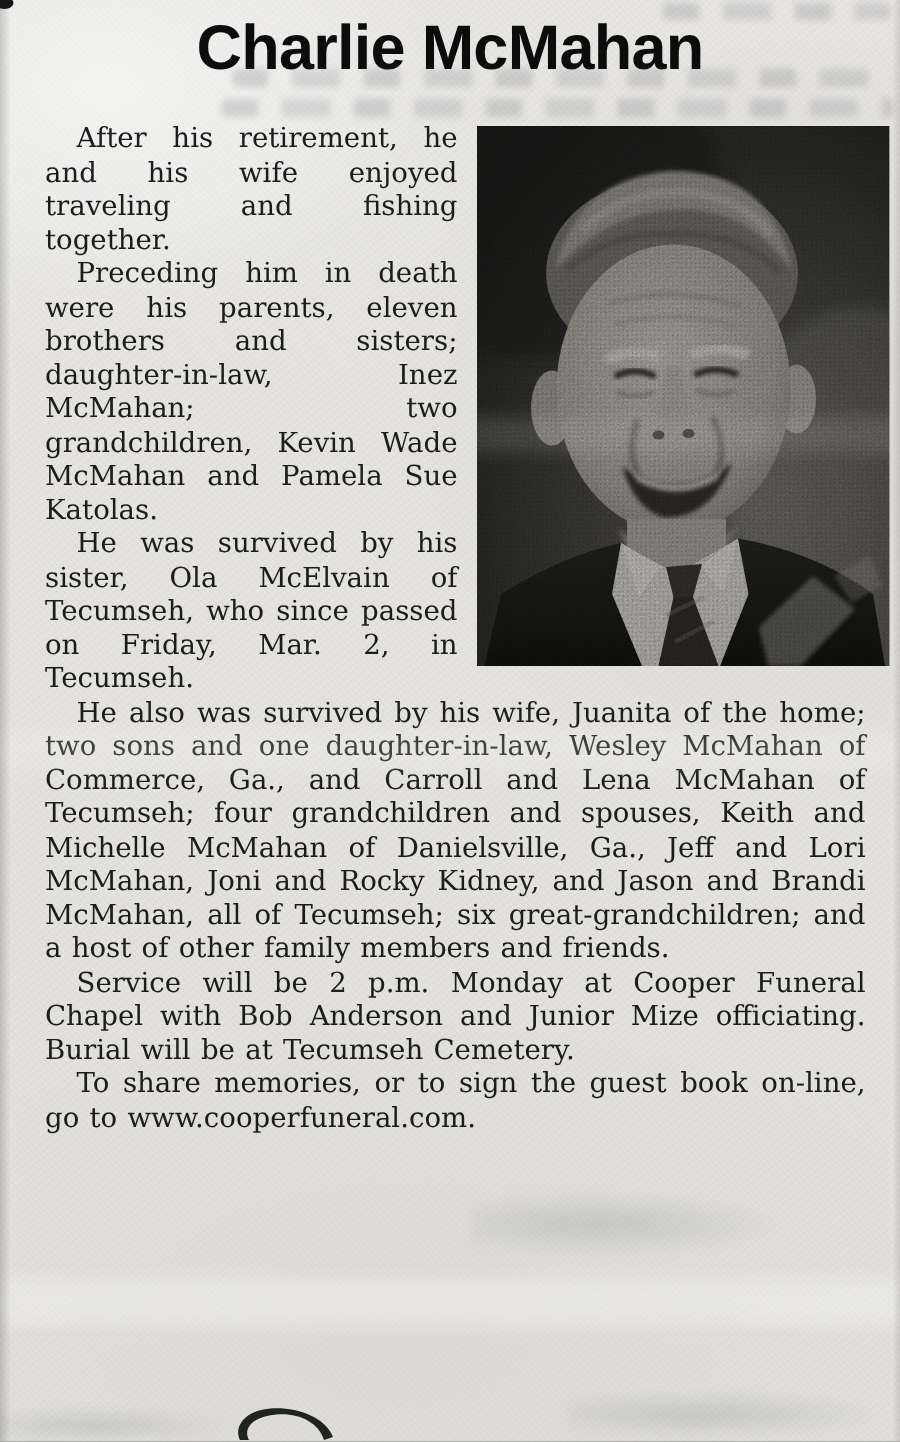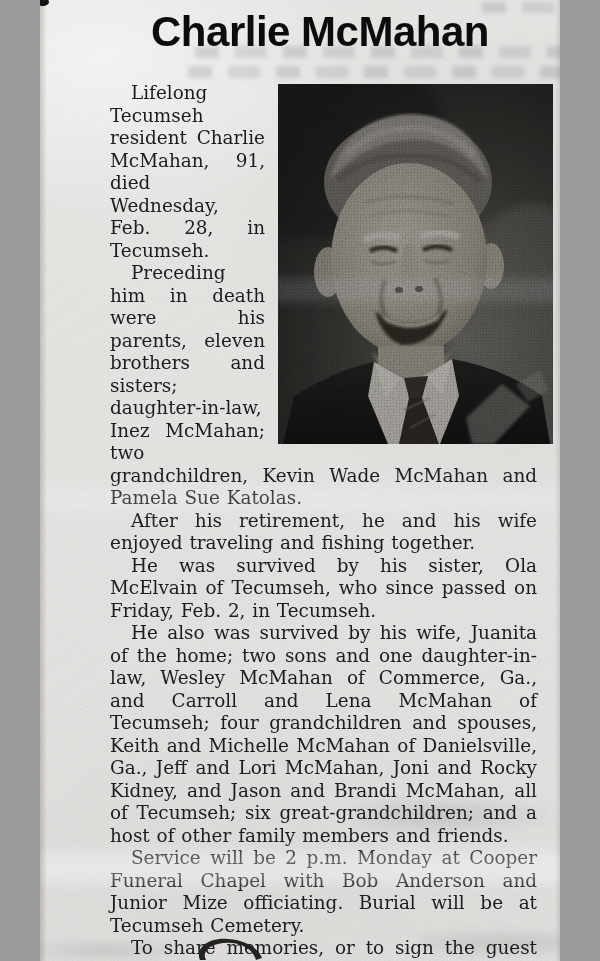--- a/index.html
+++ b/index.html
@@ -1,30 +1,29 @@
 <!DOCTYPE html>
 <html lang="en"><head>
 <meta charset="utf-8">
 <style>
   html,body { margin:0; padding:0; background:#9a9a9a; }
   .page {
     position: relative;
-    width: 480px; height: 961px;
+    width: 600px; height: 961px;
     margin: 0 auto;
     overflow: hidden;
     color: #1c1c1c;
     font-family: "DejaVu Serif", serif;
     background:
       radial-gradient(ellipse 380px 260px at 12% 6%, rgba(255,255,255,0.55), rgba(255,255,255,0) 65%),
       radial-gradient(ellipse 420px 380px at 92% 28%, rgba(206,204,201,0.55), rgba(206,204,201,0) 70%),
       radial-gradient(ellipse 520px 300px at 45% 92%, rgba(214,212,209,0.5), rgba(214,212,209,0) 72%),
       repeating-linear-gradient(47deg, rgba(0,0,0,0.018) 0 1px, rgba(0,0,0,0) 1px 3px),
       repeating-linear-gradient(-38deg, rgba(0,0,0,0.015) 0 1px, rgba(0,0,0,0) 1px 4px),
       linear-gradient(#e7e6e3, #e1e0dd);
-    padding-left: 40px;
   }
   .headline {
     margin: 8px 0 0 0;
     text-align: center;
     font-family: "Liberation Sans", sans-serif;
     font-weight: bold;
     font-size: 42px;
     line-height: 1.12;
     letter-spacing: -0.5px;
     color: #0c0c0c;
@@ -187,24 +186,23 @@
         <path d="M238,300 L262,286 L270,306 L250,318 Z" fill="#a5a29a" opacity="0.35" filter="url(#soft2)"></path>
 
         <rect x="-10" y="194" width="295" height="24" fill="#ffffff" opacity="0.17" filter="url(#soft)"></rect>
 
         <rect width="275" height="360" fill="url(#dots)" opacity="0.16"></rect>
         <rect width="275" height="360" filter="url(#grainF)" opacity="0.30"></rect>
       </svg>
     </figure>
 
     <div>
-        <p class="para">Lifelong Tecumseh resident Charlie McMahan, 91, died Wednesday, Feb. 28, in Tecumseh.</p>
+        <p class="para">After his retirement, he and his wife enjoyed traveling and fishing together.</p>
         <p class="para">Preceding him in death were his parents, eleven brothers and sisters; daughter-in-law, Inez McMahan; two grandchildren, Kevin Wade McMahan and Pamela Sue Katolas.</p>
-        <p class="para">After his retirement, he and his wife enjoyed traveling and fishing together.</p>
-        <p class="para">He was survived by his sister, Ola McElvain of Tecumseh, who since passed on Friday, Feb. 2, in Tecumseh.</p>
+        <p class="para">He was survived by his sister, Ola McElvain of Tecumseh, who since passed on Friday, Mar. 2, in Tecumseh.</p>
         <p class="para">He also was survived by his wife, Juanita of the home; two sons and one daughter-in-law, Wesley McMahan of Commerce, Ga., and Carroll and Lena McMahan of Tecumseh; four grandchildren and spouses, Keith and Michelle McMahan of Danielsville, Ga., Jeff and Lori McMahan, Joni and Rocky Kidney, and Jason and Brandi McMahan, all of Tecumseh; six great-grandchildren; and a host of other family members and friends.</p>
         <p class="para">Service will be 2 p.m. Monday at Cooper Funeral Chapel with Bob Anderson and Junior Mize officiating. Burial will be at Tecumseh Cemetery.</p>
         <p class="para">To share memories, or to sign the guest book on-line, go to www.cooperfuneral.com.</p>
       </div>
   </div>
 
   <div class="crease" style="left:0; top:488px; width:600px; height:24px; opacity:0.55;"></div>
   <div class="crease" style="left:0; top:852px; width:600px; height:32px;"></div>
 
   <svg class="signature" width="80" height="25" viewBox="0 0 80 25" xmlns="http://www.w3.org/2000/svg">

